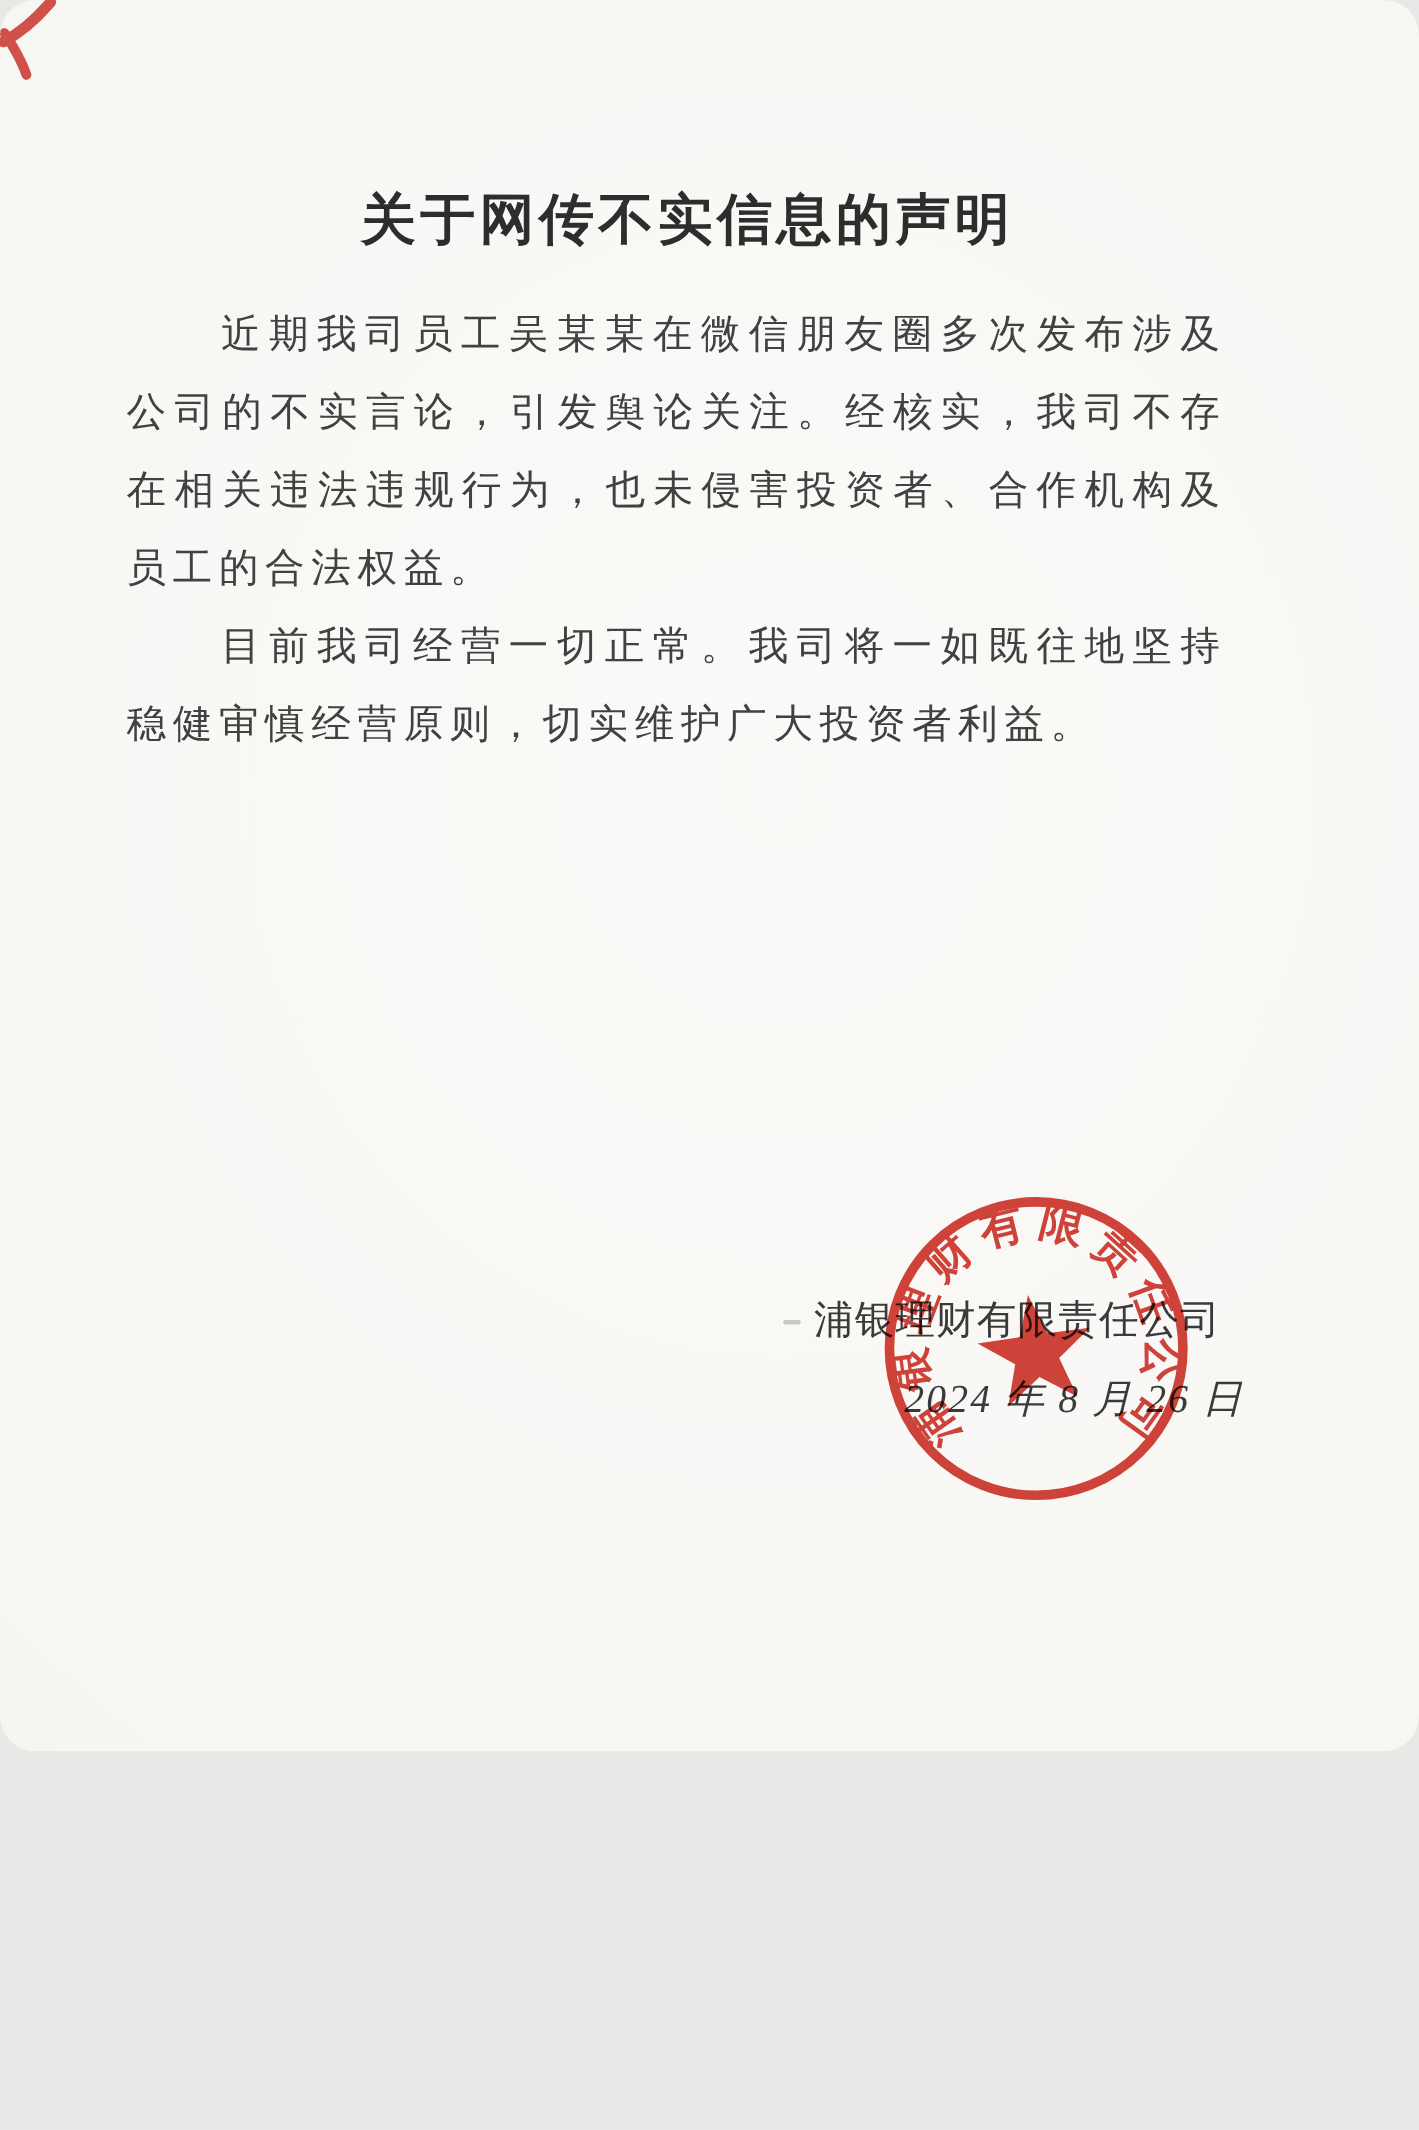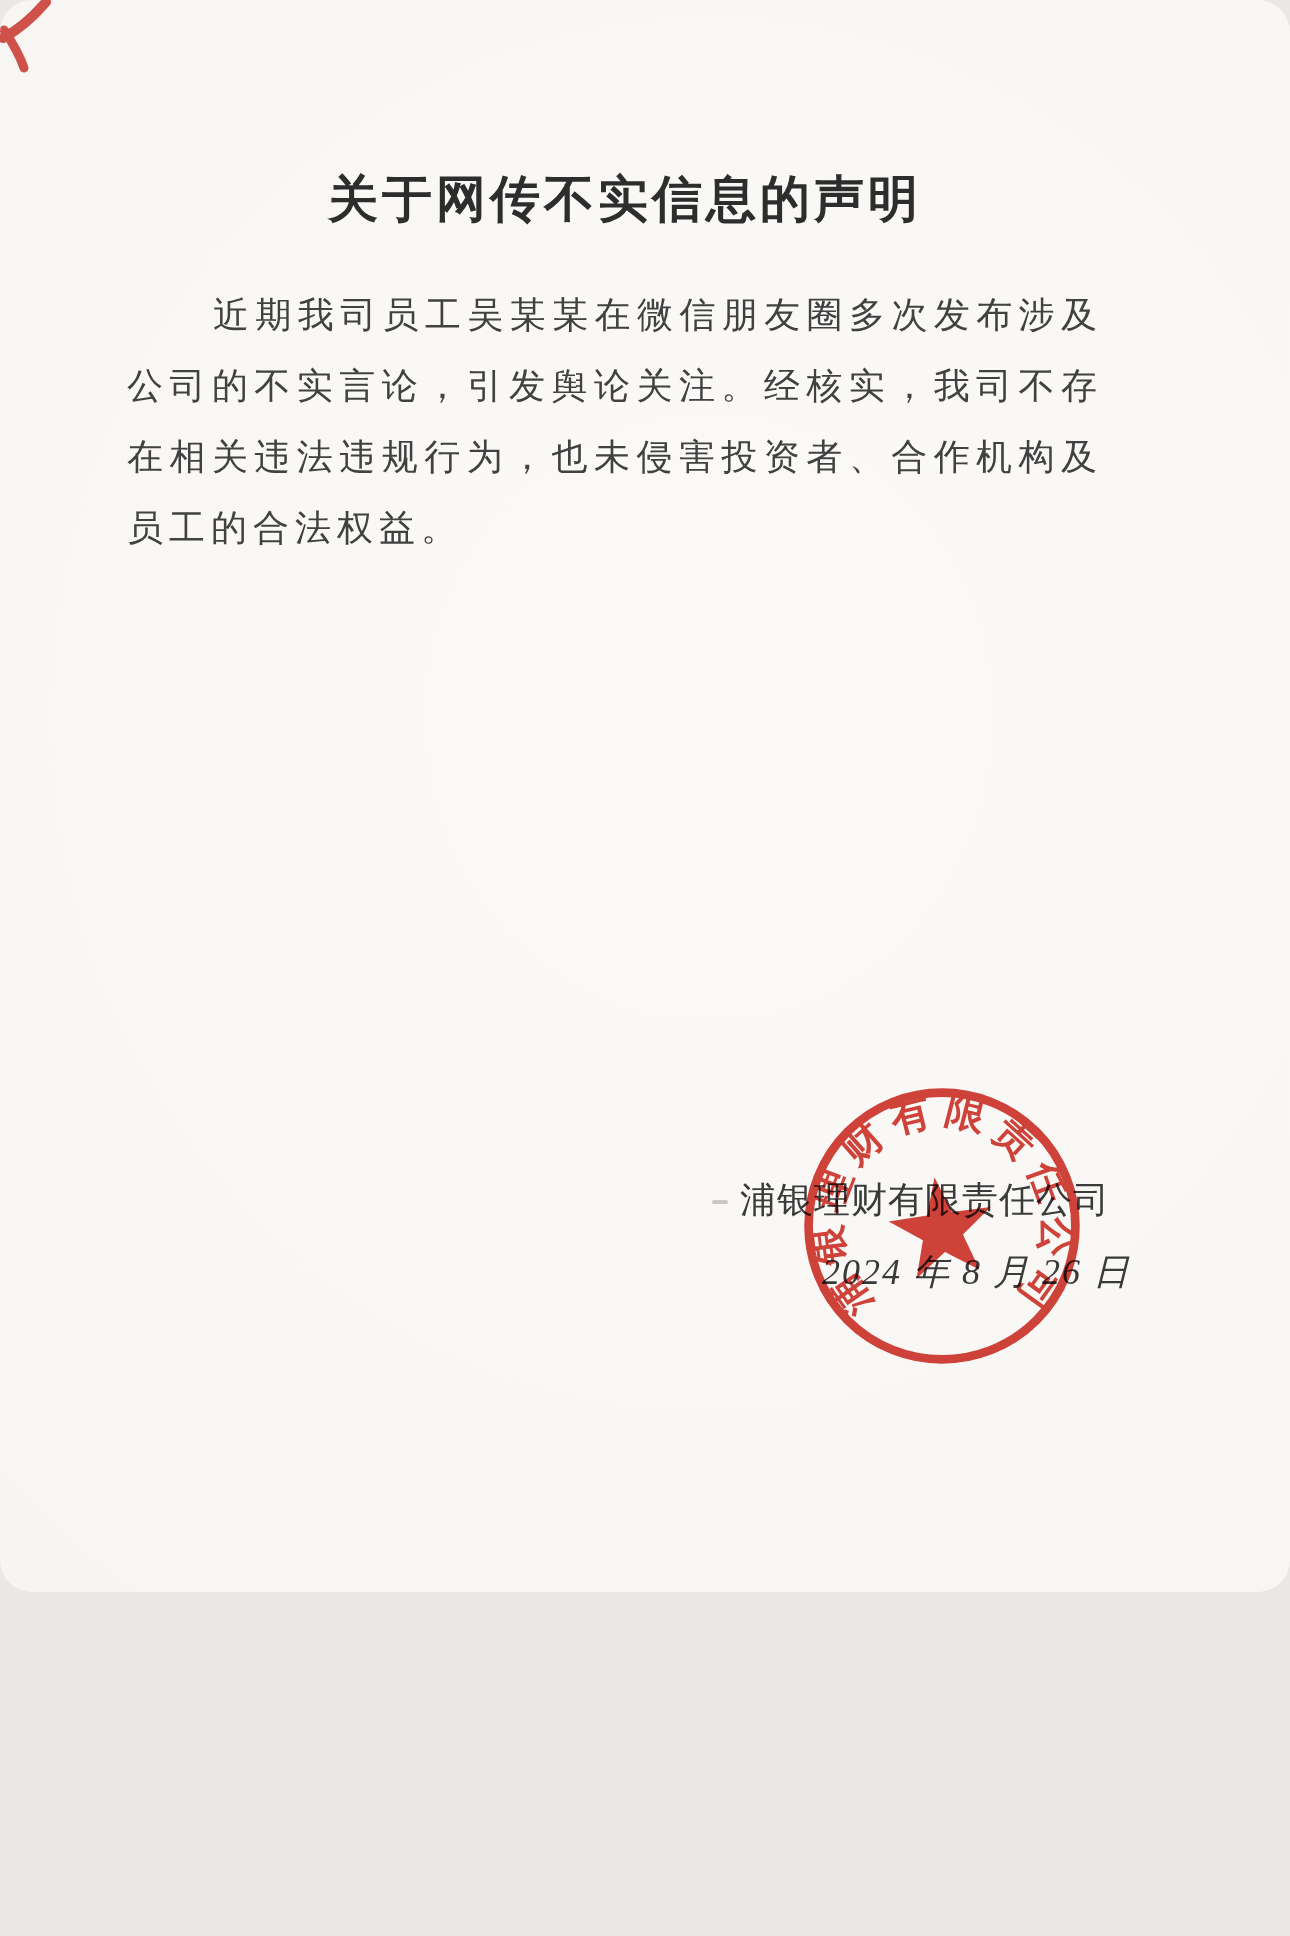--- a/index.html
+++ b/index.html
@@ -35,21 +35,21 @@
     top: 268px;
     left: 115px;
     width: 1000px;
     font-size: 36px;
     line-height: 71px;
     letter-spacing: 6px;
     text-align: justify;
     color: #414141;
   }
   .body-text p {
-    margin: 12px;
+    margin: 0;
     text-indent: 86px;
   }
   .signature-block {
     position: absolute;
     top: 1176px;
     left: 0;
     width: 1290px;
     color: #3a3a3a;
   }
   .signature-line {
@@ -104,20 +104,21 @@
 
   <svg class="corner-mark" viewBox="0 0 70 80" aria-hidden="true">
     <path d="M 46 2 C 34 16 18 30 3 38" fill="none" stroke="#d0362c" stroke-width="10" stroke-linecap="round"></path>
     <path d="M 4 30 C 12 42 20 56 24 68" fill="none" stroke="#d0362c" stroke-width="9" stroke-linecap="round"></path>
   </svg>
 
   <h1 class="title">关于网传不实信息的声明</h1>
 
   <div class="body-text">
     <p>近期我司员工吴某某在微信朋友圈多次发布涉及公司的不实言论，引发舆论关注。经核实，我司不存在相关违法违规行为，也未侵害投资者、合作机构及员工的合法权益。</p>
+    <p>目前我司经营一切正常。我司将一如既往地坚持稳健审慎经营原则，切实维护广大投资者利益。</p>
   </div>
 
   <div class="signature-block">
     <div class="signature-line">浦银理财有限责任公司</div>
     <div class="date-line">2024 年 8 月 26 日</div>
   </div>
 
   <div class="stray-mark"></div>
 
   <svg class="seal" viewBox="0 0 300 300" aria-hidden="true">

